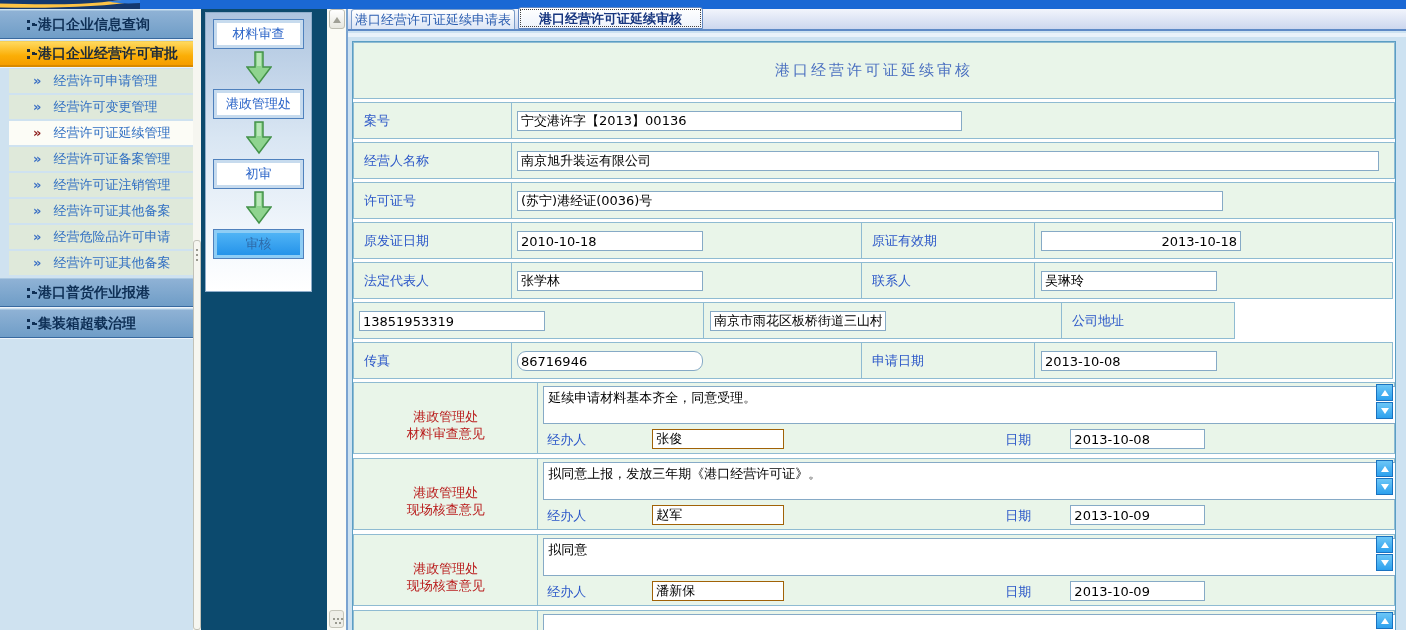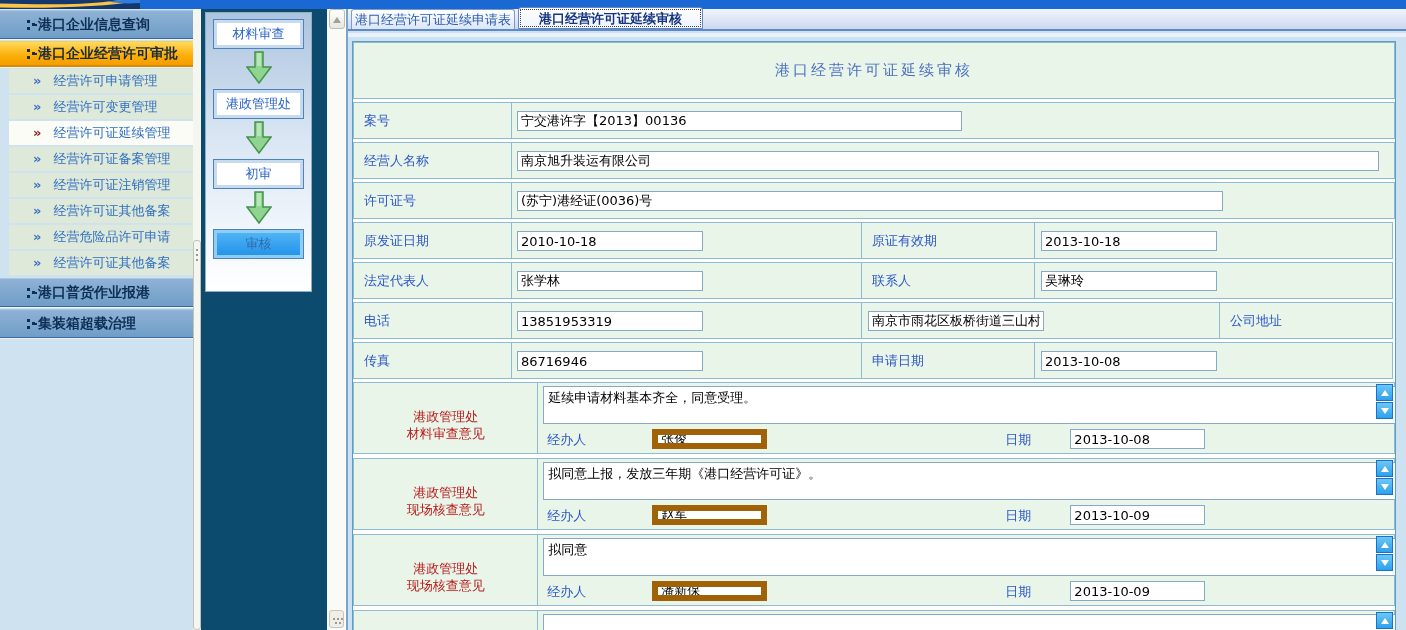--- a/index.html
+++ b/index.html
@@ -107,21 +107,21 @@
   .op-textarea { position:absolute; left:5px; top:3px; width:866px; height:38px; background:#fff;
     border:1px solid #86aac6; padding:2px 26px 2px 4px; font-size:13px; color:#000; overflow:hidden; }
   .spinner { position:absolute; right:1px; top:1px; width:17px; }
   .spin-btn { width:17px; height:17px; margin-bottom:1px; position:relative;
     background:linear-gradient(180deg,#6cc6f6,#2da1ee); border:1px solid #1a72c0; cursor:pointer; }
   .spin-btn .t-up { position:absolute; left:4px; top:5px; width:0; height:0;
     border-left:4px solid transparent; border-right:4px solid transparent; border-bottom:6px solid #fff; }
   .spin-btn .t-dn { position:absolute; left:4px; top:5px; width:0; height:0;
     border-left:4px solid transparent; border-right:4px solid transparent; border-top:6px solid #fff; }
   .op-person-label { position:absolute; left:9px; top:48px; color:#2b57c8; }
-  .op-person-input { position:absolute; left:114px; top:46px; width:115px; height:20px; border:6px solid #a16207;
+  .op-person-input { position:absolute; left:114px; top:46px; width:132px; height:20px; border:1px solid #a16207;
     font-family:"DejaVu Sans", sans-serif; font-size:13px; padding:0 3px; background:#fff; }
   .op-date-label { position:absolute; left:467px; top:48px; color:#2b57c8; }
   .op-date-input { position:absolute; left:532px; top:46px; width:135px; height:20px; border:1px solid #86aac6;
     font-family:"DejaVu Sans", sans-serif; font-size:13px; padding:0 3px; background:#fff; }
 </style>
 </head>
 <body>
 
 <div class="top-banner">
   <svg class="swoosh" viewBox="0 0 140 9" preserveAspectRatio="none">
@@ -282,50 +282,49 @@
       </div>
     </div>
 
     <div class="frow">
       <div class="cell c-label">原发证日期</div>
       <div class="cell c-val">
         <input class="tbox" style="width: 186px;" value="2010-10-18">
       </div>
       <div class="cell c-label2">原证有效期</div>
       <div class="cell c-val2">
-        <input class="tbox" style="width: 176px;" value="2013-10-18">
+        <input class="tbox" style="width: 200px; text-align: right;" value="2013-10-18">
       </div>
     </div>
 
     <div class="frow">
       <div class="cell c-label">法定代表人</div>
       <div class="cell c-val">
         <input class="tbox" style="width: 186px;" value="张学林">
       </div>
       <div class="cell c-label2">联系人</div>
       <div class="cell c-val2">
         <input class="tbox" style="width: 176px;" value="吴琳玲">
       </div>
     </div>
 
     <div class="frow">
-      <div class="cell c-label">电话</div>
       <div class="cell c-val">
         <input class="tbox" style="width: 186px;" value="13851953319">
       </div>
       <div class="cell c-val2">
         <input class="tbox" style="width: 176px;" value="南京市雨花区板桥街道三山村">
       </div>
       <div class="cell c-label2">公司地址</div>
     </div>
 
     <div class="frow">
       <div class="cell c-label">传真</div>
       <div class="cell c-val">
-        <input class="tbox" style="width: 186px;" value="86716946">
+        <input class="tbox" style="width: 186px; border-radius: 9px;" value="86716946">
       </div>
       <div class="cell c-label2">申请日期</div>
       <div class="cell c-val2">
         <input class="tbox" style="width: 176px;" value="2013-10-08">
       </div>
     </div>
 
     <div class="frow op">
       <div class="cell c-oplabel">
         <div>港政管理处</div>

